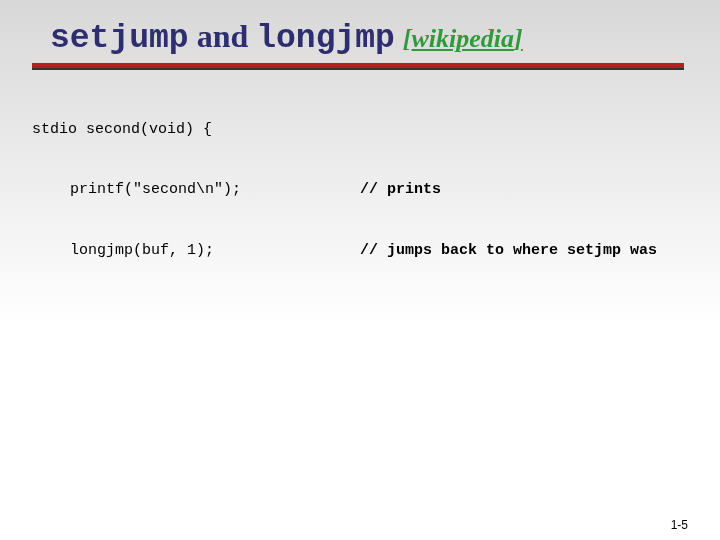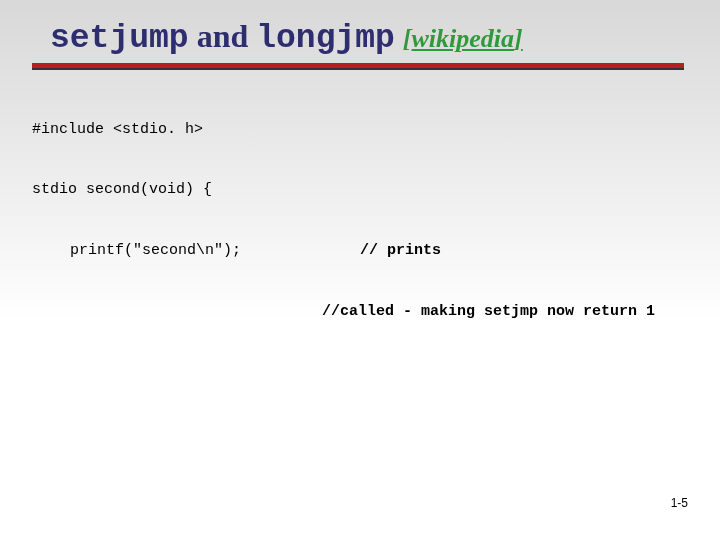--- a/index.html
+++ b/index.html
@@ -67,45 +67,45 @@
     flex-shrink: 0;
   }
   .code .right {
     flex: 1;
     font-weight: bold;
   }
   .indent1 { padding-left: 38px; }
   .footer {
     position: absolute;
     right: 28px;
-    bottom: 30px;
+    bottom: 8px;
     font-family: Arial, sans-serif;
     font-size: 12px;
     color: #000;
   }
 </style>
 </head>
 <body>
 
 <div class="slide">
 
   <h1 class="title">
     <span class="mono">setjump</span><span class="and"> and </span><span class="mono">longjmp</span><span> </span><span class="link">[</span><span class="link">wikipedia</span><span class="link">]</span>
   </h1>
 
   <div class="rule-wrap">
     <div class="rule-red"></div>
     <div class="rule-shadow"></div>
   </div>
 
   <div class="code">
-    <div>#include &lt;stdio. h&gt;</div>
     <div>stdio second(void) {</div>
     <div class="row"><span class="left indent1">printf("second\n");</span><span class="right">// prints</span></div>
-    <div class="row"><span class="left"></span><span class="right">//called - making setjmp now return 1</span></div>
+    <div class="row"><span class="left indent1">longjmp(buf, 1);</span><span class="right">// jumps back to where setjmp was</span></div>
+    <div class="row"><span class="left"></span></div>
     
     
     
     
     
     
     
     
     
     

